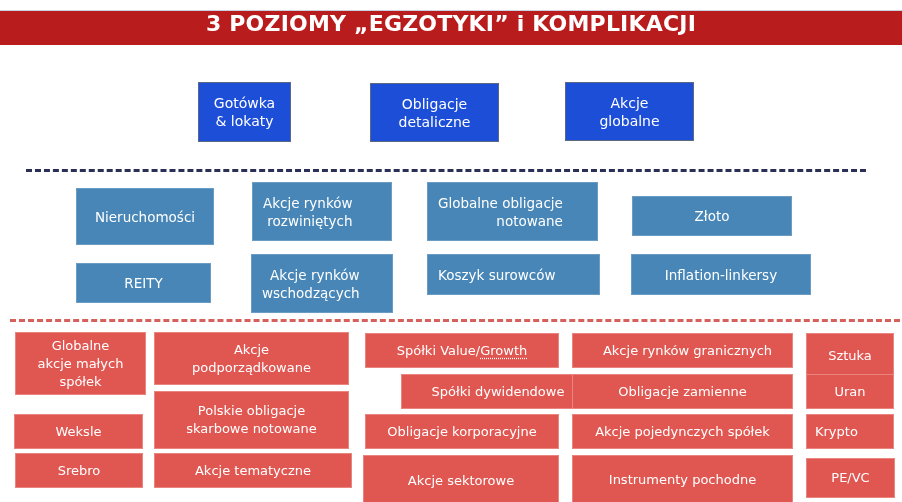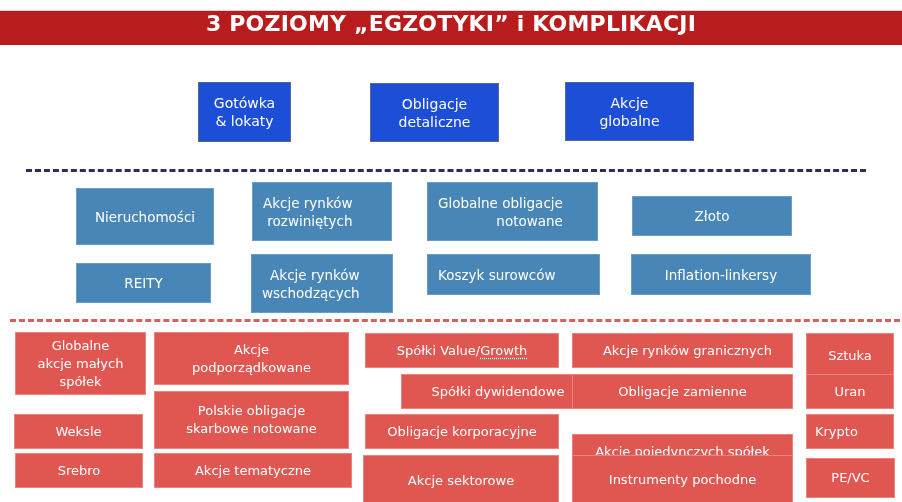--- a/index.html
+++ b/index.html
@@ -81,19 +81,19 @@
 
 <div class="box center lvl3" style="left:365px;top:333px;width:194px;height:35px;">
   <span>Spółki Value/</span><span class="growth">Growth</span>
 </div>
 <div class="box center lvl3" style="left:365px;top:374px;width:194px;height:35px;margin-left:36px;">Spółki dywidendowe</div>
 <div class="box center lvl3" style="left:365px;top:414px;width:194px;height:35px;">Obligacje korporacyjne</div>
 <div class="box center lvl3" style="left:363px;top:455px;width:196px;height:51px;">Akcje sektorowe</div>
 
 <div class="box center lvl3" style="left:572px;top:333px;width:221px;height:35px;padding-left:20px;">Akcje rynków granicznych</div>
 <div class="box center lvl3" style="left:572px;top:374px;width:221px;height:35px;">Obligacje zamienne</div>
-<div class="box center lvl3" style="left:572px;top:434px;width:221px;height:35px;">Akcje pojedynczych spółek</div>
+<div class="box center lvl3" style="left:572px;top:414px;width:221px;height:35px;">Akcje pojedynczych spółek</div>
 <div class="box center lvl3" style="left:572px;top:455px;width:221px;height:49px;">Instrumenty pochodne</div>
 
 <div class="box center lvl3" style="left:806px;top:333px;width:88px;height:45px;">Sztuka</div>
 <div class="box center lvl3" style="left:806px;top:374px;width:88px;height:35px;">Uran</div>
 <div class="box left lvl3" style="left:806px;top:414px;width:88px;height:35px;padding-left:8px;">Krypto</div>
 <div class="box center lvl3" style="left:806px;top:458px;width:89px;height:40px;">PE/VC</div>
 
 </body></html>

